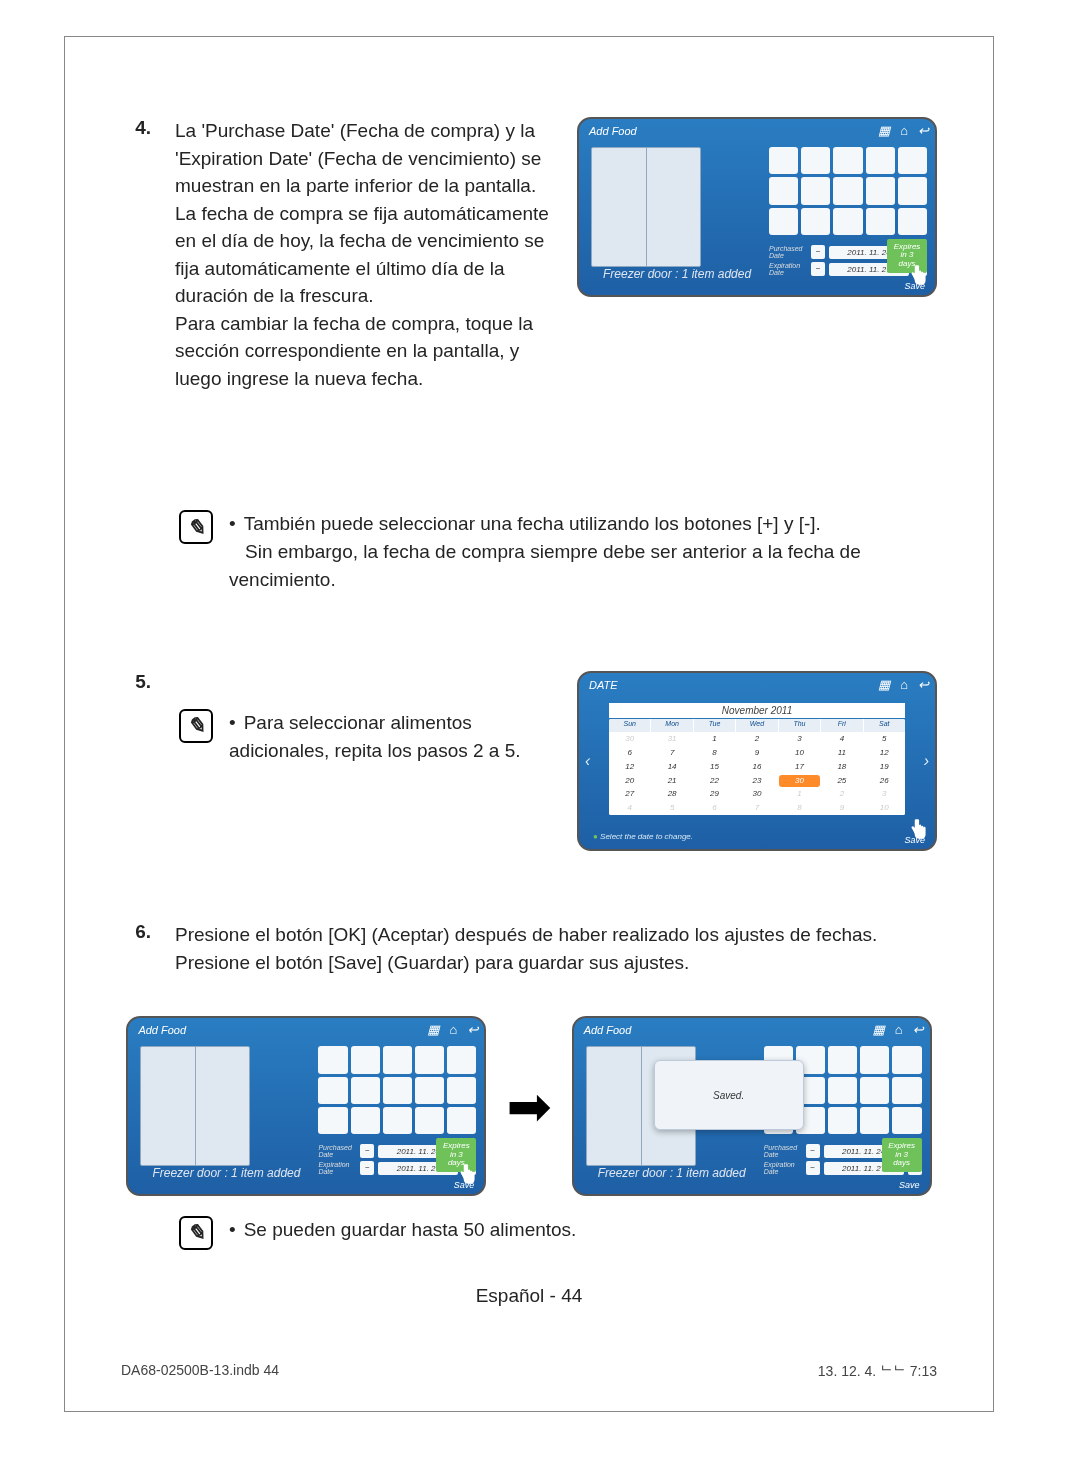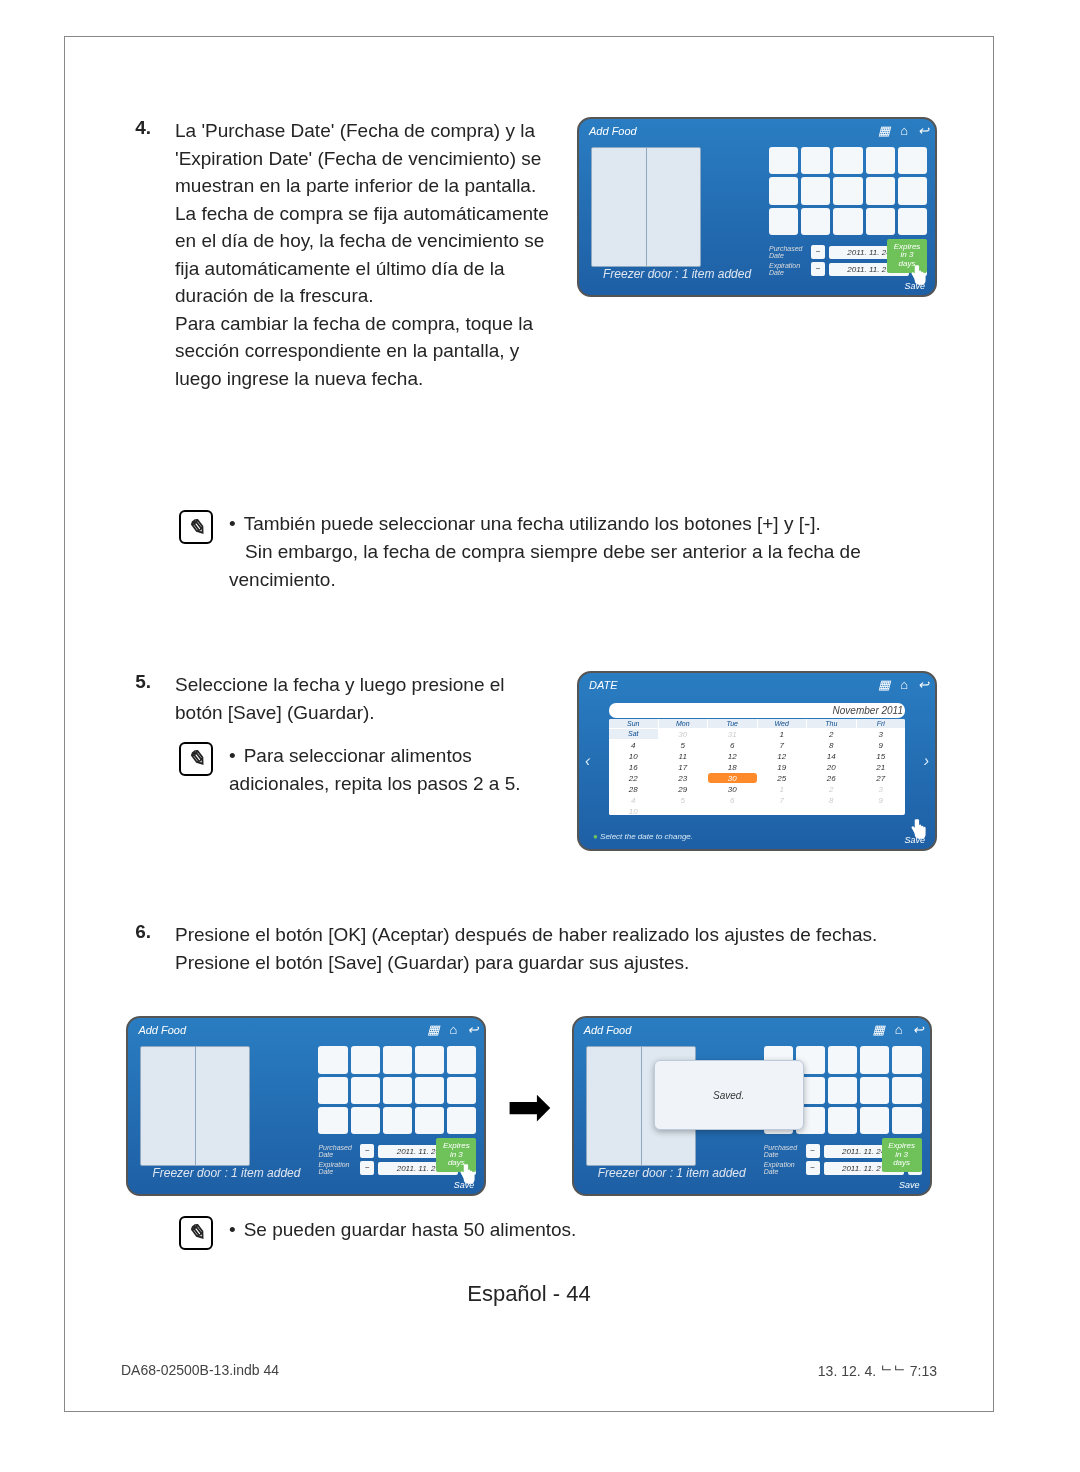--- a/index.html
+++ b/index.html
@@ -154,33 +154,33 @@
     position: absolute;
     width: 26px; height: 26px;
     right: 4px; bottom: 6px;
     color: #fff;
   }
 
   
   .cal-month {
     position: absolute;
     top: 30px; left: 30px; right: 30px;
-    text-align: right;
+    text-align: center;
     font-size: 10px;
     color: #444;
     background: #fff;
     padding: 2px;
-    border-radius: 7px;
+    border-radius: 0;
   }
   .cal-grid {
     position: absolute;
     top: 46px; left: 30px; right: 30px; bottom: 34px;
     background: #fff;
     display: grid;
-    grid-template-columns: repeat(6, 1fr);
+    grid-template-columns: repeat(7, 1fr);
     grid-auto-rows: 1fr;
     gap: 1px;
     font-size: 8px;
     color: #333;
     border-radius: 2px;
     overflow: hidden;
   }
   .cal-cell { background: #fff; text-align: center; padding-top: 1px; }
   .cal-head { background: #e8eef6; color: #0a4c8e; font-size: 7px; padding: 1px; }
   .cal-cell.muted { color: #ccc; }
@@ -227,21 +227,21 @@
     justify-content: center;
     color: #333;
     font-size: 10px;
   }
 
   .footer {
     position: absolute;
     bottom: 104px;
     left: 0; right: 0;
     text-align: center;
-    font-size: 22px;
+    font-size: 19px;
   }
   .print-info {
     position: absolute;
     bottom: 32px;
     left: 56px; right: 56px;
     display: flex;
     justify-content: space-between;
     font-size: 14px;
     color: #444;
     text-align: center;
@@ -326,21 +326,20 @@
       <span style="margin-left:16px;">Sin embargo, la fecha de compra siempre debe ser anterior a la fecha de vencimiento.</span>
     </div>
   </div>
 
   <div class="spacer"></div>
 
   <div class="inline-side">
     <div class="text-col">
       <div class="step-row" style="margin-bottom:16px;">
         <div class="step-num">5.</div>
-        <div class="step-text">Seleccione la fecha y luego presione el botón [Save] (Guardar).</div>
       </div>
       <div class="note">
         <div class="note-icon">✎</div>
         <div><span class="bullet">•</span><span>Para seleccionar alimentos adicionales, repita los pasos 2 a 5.</span></div>
       </div>
     </div>
 
     <div class="screenshot">
       <span class="screenshot-title">DATE</span>
       <div class="screenshot-nav">

